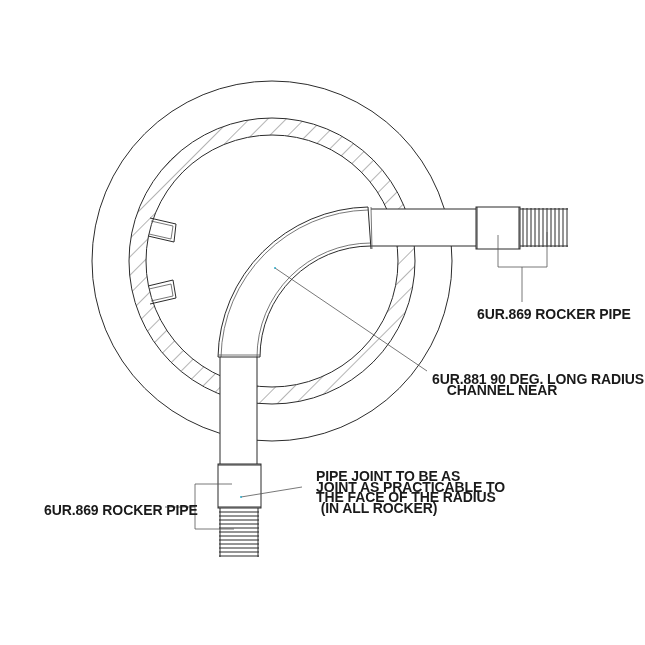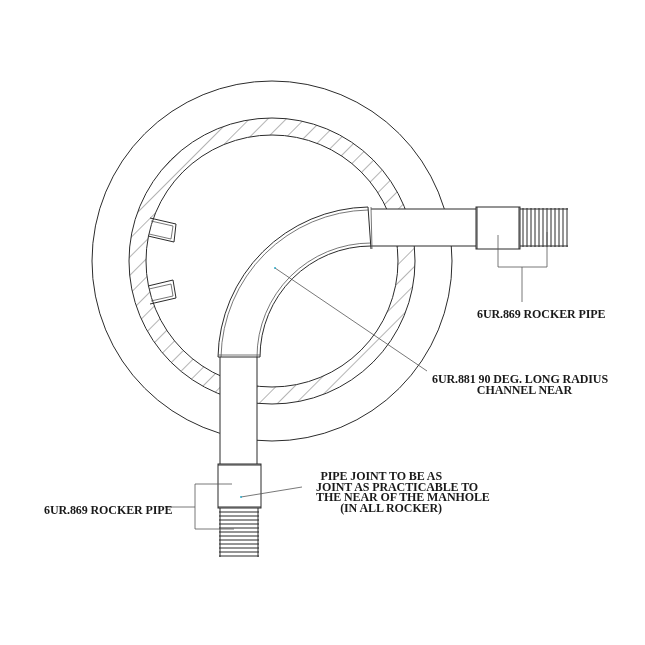--- a/index.html
+++ b/index.html
@@ -3,25 +3,25 @@
   <meta charset="utf-8">
   <style>
     html, body { margin: 0; padding: 0; background: #ffffff; }
     body { width: 645px; height: 645px; overflow: hidden; position: relative; }
     #drawing { position: absolute; left: 0; top: 0; width: 645px; height: 645px; }
     .ln { stroke: #2b2b2b; stroke-width: 1; fill: none; }
     .thin { stroke: #555555; stroke-width: 0.8; fill: none; }
     .hatch { stroke: #444444; stroke-width: 0.8; }
     .lbl {
       position: absolute;
-      font-family: Liberation Serif, serif;
-      font-size: 12px;
+      font-family: Liberation Sans, sans-serif;
+      font-size: 14px;
       font-weight: bold;
       color: #1a1a1a;
-      text-align: right;
+      text-align: center;
       line-height: 10.5px;
       white-space: nowrap;
       letter-spacing: -0.1px;
     }
   </style>
 </head>
 <body>
 
 <svg id="drawing" viewBox="0 0 645 645" xmlns="http://www.w3.org/2000/svg">
   <defs>
@@ -160,17 +160,17 @@
 <div class="lbl" style="left:477px; top:309px; width:96px;">6UR.869 ROCKER PIPE</div>
 
 <div class="lbl" style="left:432px; top:374px; width:140px;">
   <div>6UR.881 90 DEG. LONG RADIUS</div>
   <div>CHANNEL NEAR</div>
 </div>
 
 <div class="lbl" style="left:316px; top:471px; width:126px;">
   <div>PIPE JOINT TO BE AS</div>
   <div>JOINT AS PRACTICABLE TO</div>
-  <div>THE NEAR OF THE MANHOLE</div>
+  <div>THE FACE OF THE RADIUS</div>
   <div>(IN ALL ROCKER)</div>
 </div>
 
 <div class="lbl" style="left:44px; top:505px; width:98px;">6UR.869 ROCKER PIPE</div>
 
 </body></html>

